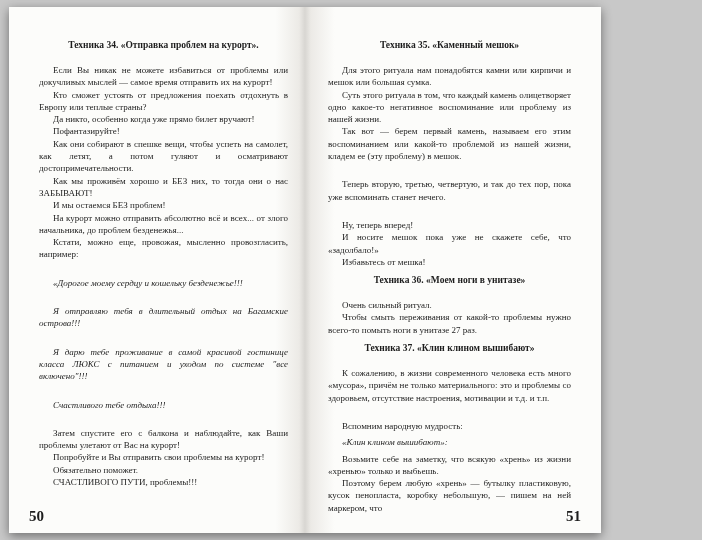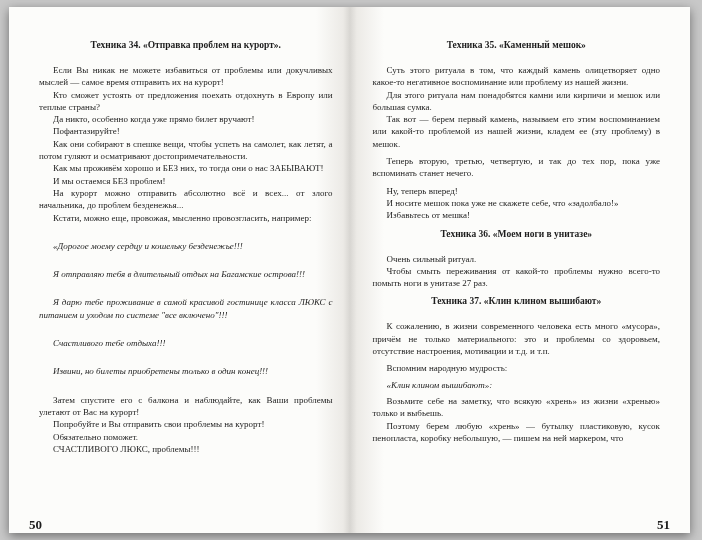--- a/index.html
+++ b/index.html
@@ -6,21 +6,21 @@
   html, body { margin: 0; padding: 0; }
   body {
     width: 702px; height: 540px;
     background: #c8c8c8;
     position: relative;
     overflow: hidden;
     font-family: "Liberation Serif", "DejaVu Serif", serif;
   }
   .spread {
     position: absolute; left: 9px; top: 7px;
-    width: 681px; height: 526px;
+    width: 592px; height: 526px;
     display: flex;
     box-shadow: 0 3px 10px rgba(0,0,0,.45);
   }
   .page {
     width: 342px; height: 100%;
     position: relative;
     color: #1d1d1d;
   }
   .page.left  { background: linear-gradient(to right, #fcfcfa 0%, #fcfcfa 90%, #eceae6 98%, #d8d6d2 100%); }
   .page.right { background: linear-gradient(to left,  #fcfcfa 0%, #fcfcfa 90%, #eceae6 98%, #d8d6d2 100%); }
@@ -31,27 +31,27 @@
   }
   .page.left  .content { left: 30px; right: 17px; }
   .page.right .content { left: 23px; right: 30px; }
   .sec-title {
     font-weight: bold; text-align: center;
     font-size: 9.5px; line-height: 12px;
     margin: 6px 0 13px 0;
   }
   .sec-title.mt { }
   p.para { margin: 0; text-indent: 14px; }
-  p.para.sp { margin-top: 5px; }
+  p.para.sp { margin-top: 16px; }
   .quote { margin: 7px 0 7px 0; }
   .quote p.para { font-style: italic; margin: 16px 0; }
   p.para.it { font-style: italic; margin: 4px 0; }
   .pagenum {
-    position: absolute; bottom: 0;
-    font-weight: bold; font-size: 13px;
+    position: absolute; bottom: 8px;
+    font-weight: bold; font-size: 15px;
   }
   .page.left  .pagenum { left: 20px; }
   .page.right .pagenum { right: 20px; }
 </style>
 </head>
 <body>
 
 <div class="spread">
 
   <div class="page left">
@@ -66,37 +66,36 @@
       <p class="para">Как мы проживём хорошо и БЕЗ них, то тогда они о нас ЗАБЫВАЮТ!</p>
       <p class="para">И мы остаемся БЕЗ проблем!</p>
       <p class="para">На курорт можно отправить абсолютно всё и всех... от злого начальника, до проблем безденежья...</p>
       <p class="para">Кстати, можно еще, провожая, мысленно провозгласить, например:</p>
 
       <div class="quote">
         <p class="para">«Дорогое моему сердцу и кошельку безденежье!!!</p>
         <p class="para">Я отправляю тебя в длительный отдых на Багамские острова!!!</p>
         <p class="para">Я дарю тебе проживание в самой красивой гостинице класса ЛЮКС с питанием и уходом по системе "все включено"!!!</p>
         <p class="para">Счастливого тебе отдыха!!!</p>
-        <p class="para">Извини, но билеты приобретены только в один конец!!!</p>
       </div>
 
       <p class="para">Затем спустите его с балкона и наблюдайте, как Ваши проблемы улетают от Вас на курорт!</p>
       <p class="para">Попробуйте и Вы отправить свои проблемы на курорт!</p>
       <p class="para">Обязательно поможет.</p>
-      <p class="para">СЧАСТЛИВОГО ЛЮКС, проблемы!!!</p>
+      <p class="para">СЧАСТЛИВОГО ПУТИ, проблемы!!!</p>
     </div>
     <div class="pagenum">50</div>
   </div>
 
   <div class="page right">
     <div class="content">
       <div class="sec-title">Техника 35. «Каменный мешок»</div>
 
+      <p class="para">Для этого ритуала нам понадобятся камни или кирпичи и мешок или большая сумка.</p>
       <p class="para">Суть этого ритуала в том, что каждый камень олицетворяет одно какое-то негативное воспоминание или проблему из нашей жизни.</p>
-      <p class="para">Для этого ритуала нам понадобятся камни или кирпичи и мешок или большая сумка.</p>
       <p class="para">Так вот — берем первый камень, называем его этим воспоминанием или какой-то проблемой из нашей жизни, кладем ее (эту проблему) в мешок.</p>
       <p class="para sp">Теперь вторую, третью, четвертую, и так до тех пор, пока уже вспоминать станет нечего.</p>
       <p class="para sp">Ну, теперь вперед!</p>
       <p class="para">И носите мешок пока уже не скажете себе, что «задолбало!»</p>
       <p class="para">Избавьтесь от мешка!</p>
 
       <div class="sec-title mt">Техника 36. «Моем ноги в унитазе»</div>
 
       <p class="para">Очень сильный ритуал.</p>
       <p class="para">Чтобы смыть переживания от какой-то проблемы нужно всего-то помыть ноги в унитазе 27 раз.</p>

